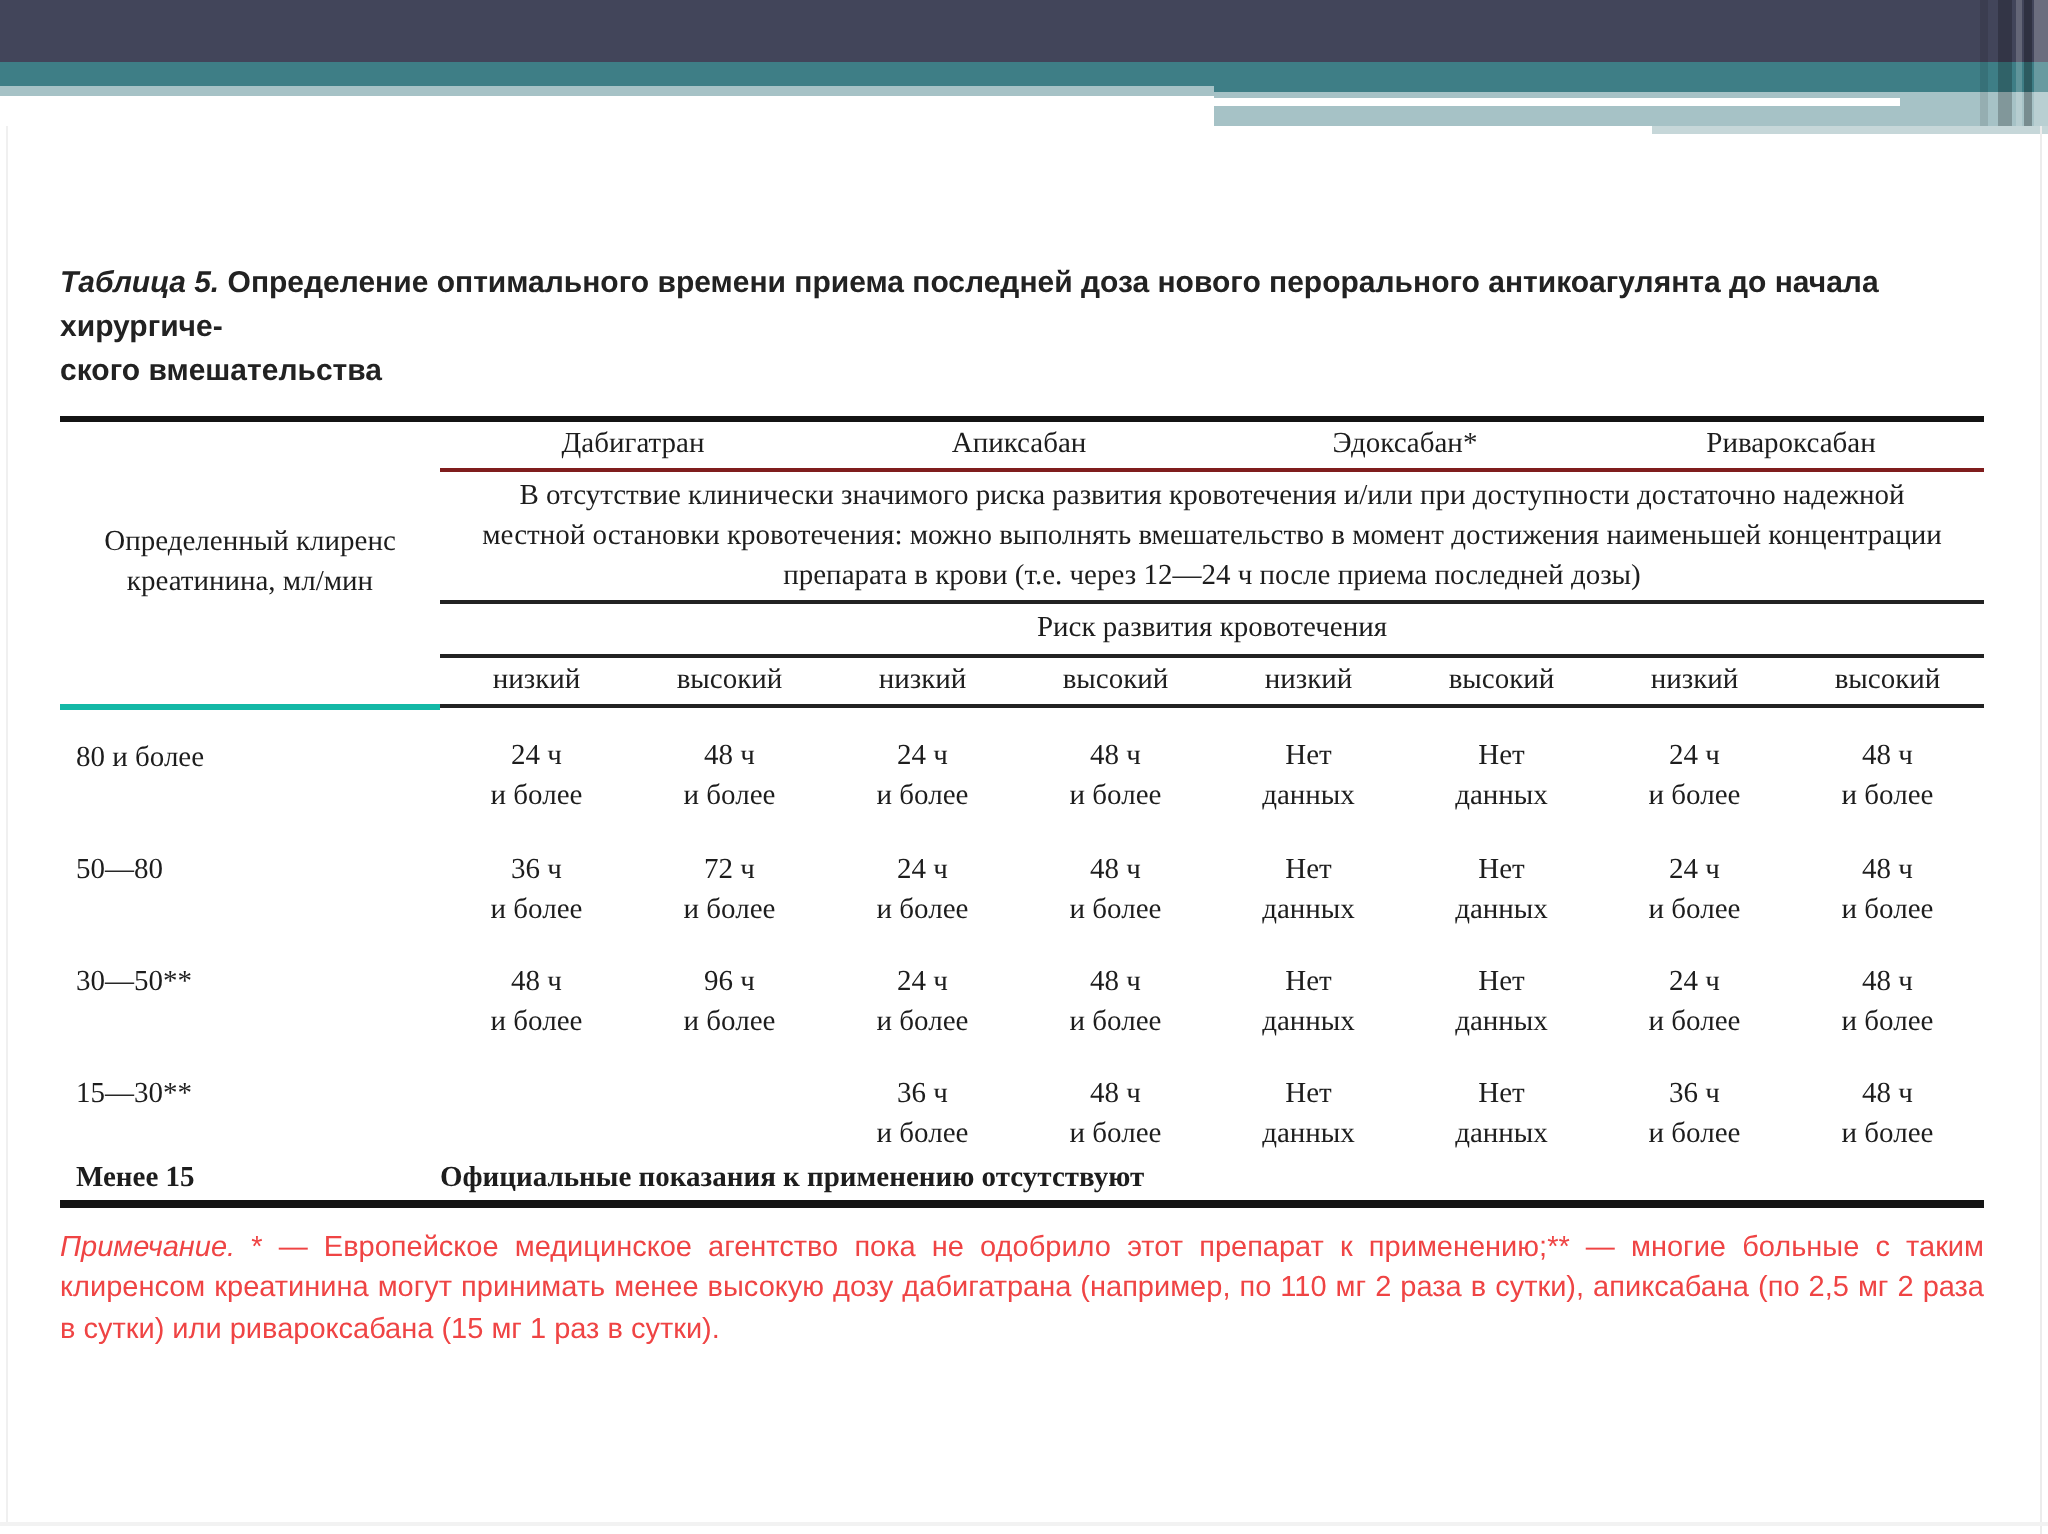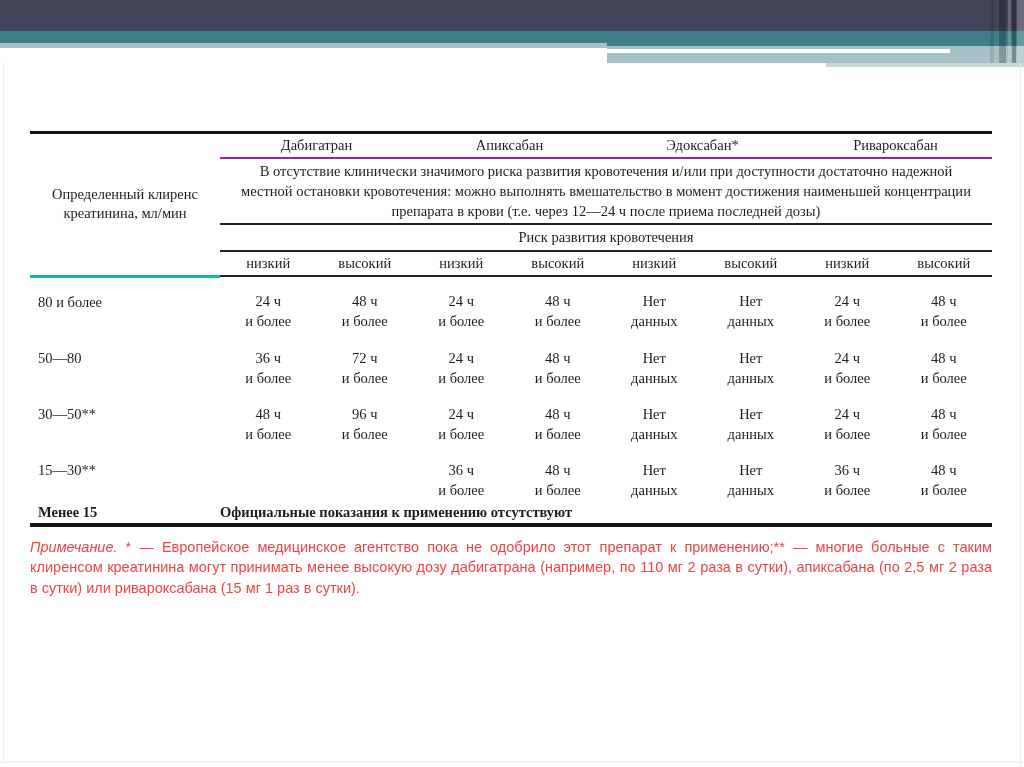--- a/index.html
+++ b/index.html
@@ -40,21 +40,21 @@
   table.datatable{
     width:962px;border-collapse:collapse;table-layout:fixed;
     font-size:14.5px;color:#1d1d1d;
     border-top:3px solid #141414;
   }
   col.stub{width:190px;}
   td,th{padding:0;font-weight:normal;vertical-align:middle;}
   .stub-cell{
     text-align:center;line-height:1.35;padding:0 6px;
   }
-  .drug-name{height:23px;text-align:center;border-bottom:2px solid #a21caf;}
+  .drug-name{height:23px;text-align:center;border-bottom:2px solid #7f1d1d;}
   .avail-note{
     height:60px;text-align:center;line-height:1.38;
     border-bottom:2px solid #222;padding:2px 14px;
   }
   .risk-head{height:25px;text-align:center;border-bottom:2px solid #222;}
   .risk-level{height:23px;text-align:center;border-bottom:2px solid #222;}
   .stub-span{border-bottom:3px solid #14b8a6;}
   .data-row td{height:42px;vertical-align:top;line-height:20px;padding-top:14px;}
   .data-row .rowlabel{text-align:left;padding-left:8px;}
   .data-cell{text-align:center;white-space:pre-line;}
@@ -86,20 +86,24 @@
 <div class="stripe s2"></div>
 <div class="stripe s3"></div>
 <div class="stripe s4"></div>
 <div class="stripe s5"></div>
 <div class="edge-right"></div>
 <div class="edge-bottom"></div>
 <div class="edge-left"></div>
 
 <div class="content">
 
+  <p class="title"><em>Таблица 5.</em>
+    <span>Определение оптимального времени приема последней доза нового перорального антикоагулянта до начала хирургиче-</span><br>
+    <span>ского вмешательства</span>
+  </p>
 
   <table class="datatable">
     <colgroup>
       <col class="stub">
         <col>
         <col>
         <col>
         <col>
         <col>
         <col>

